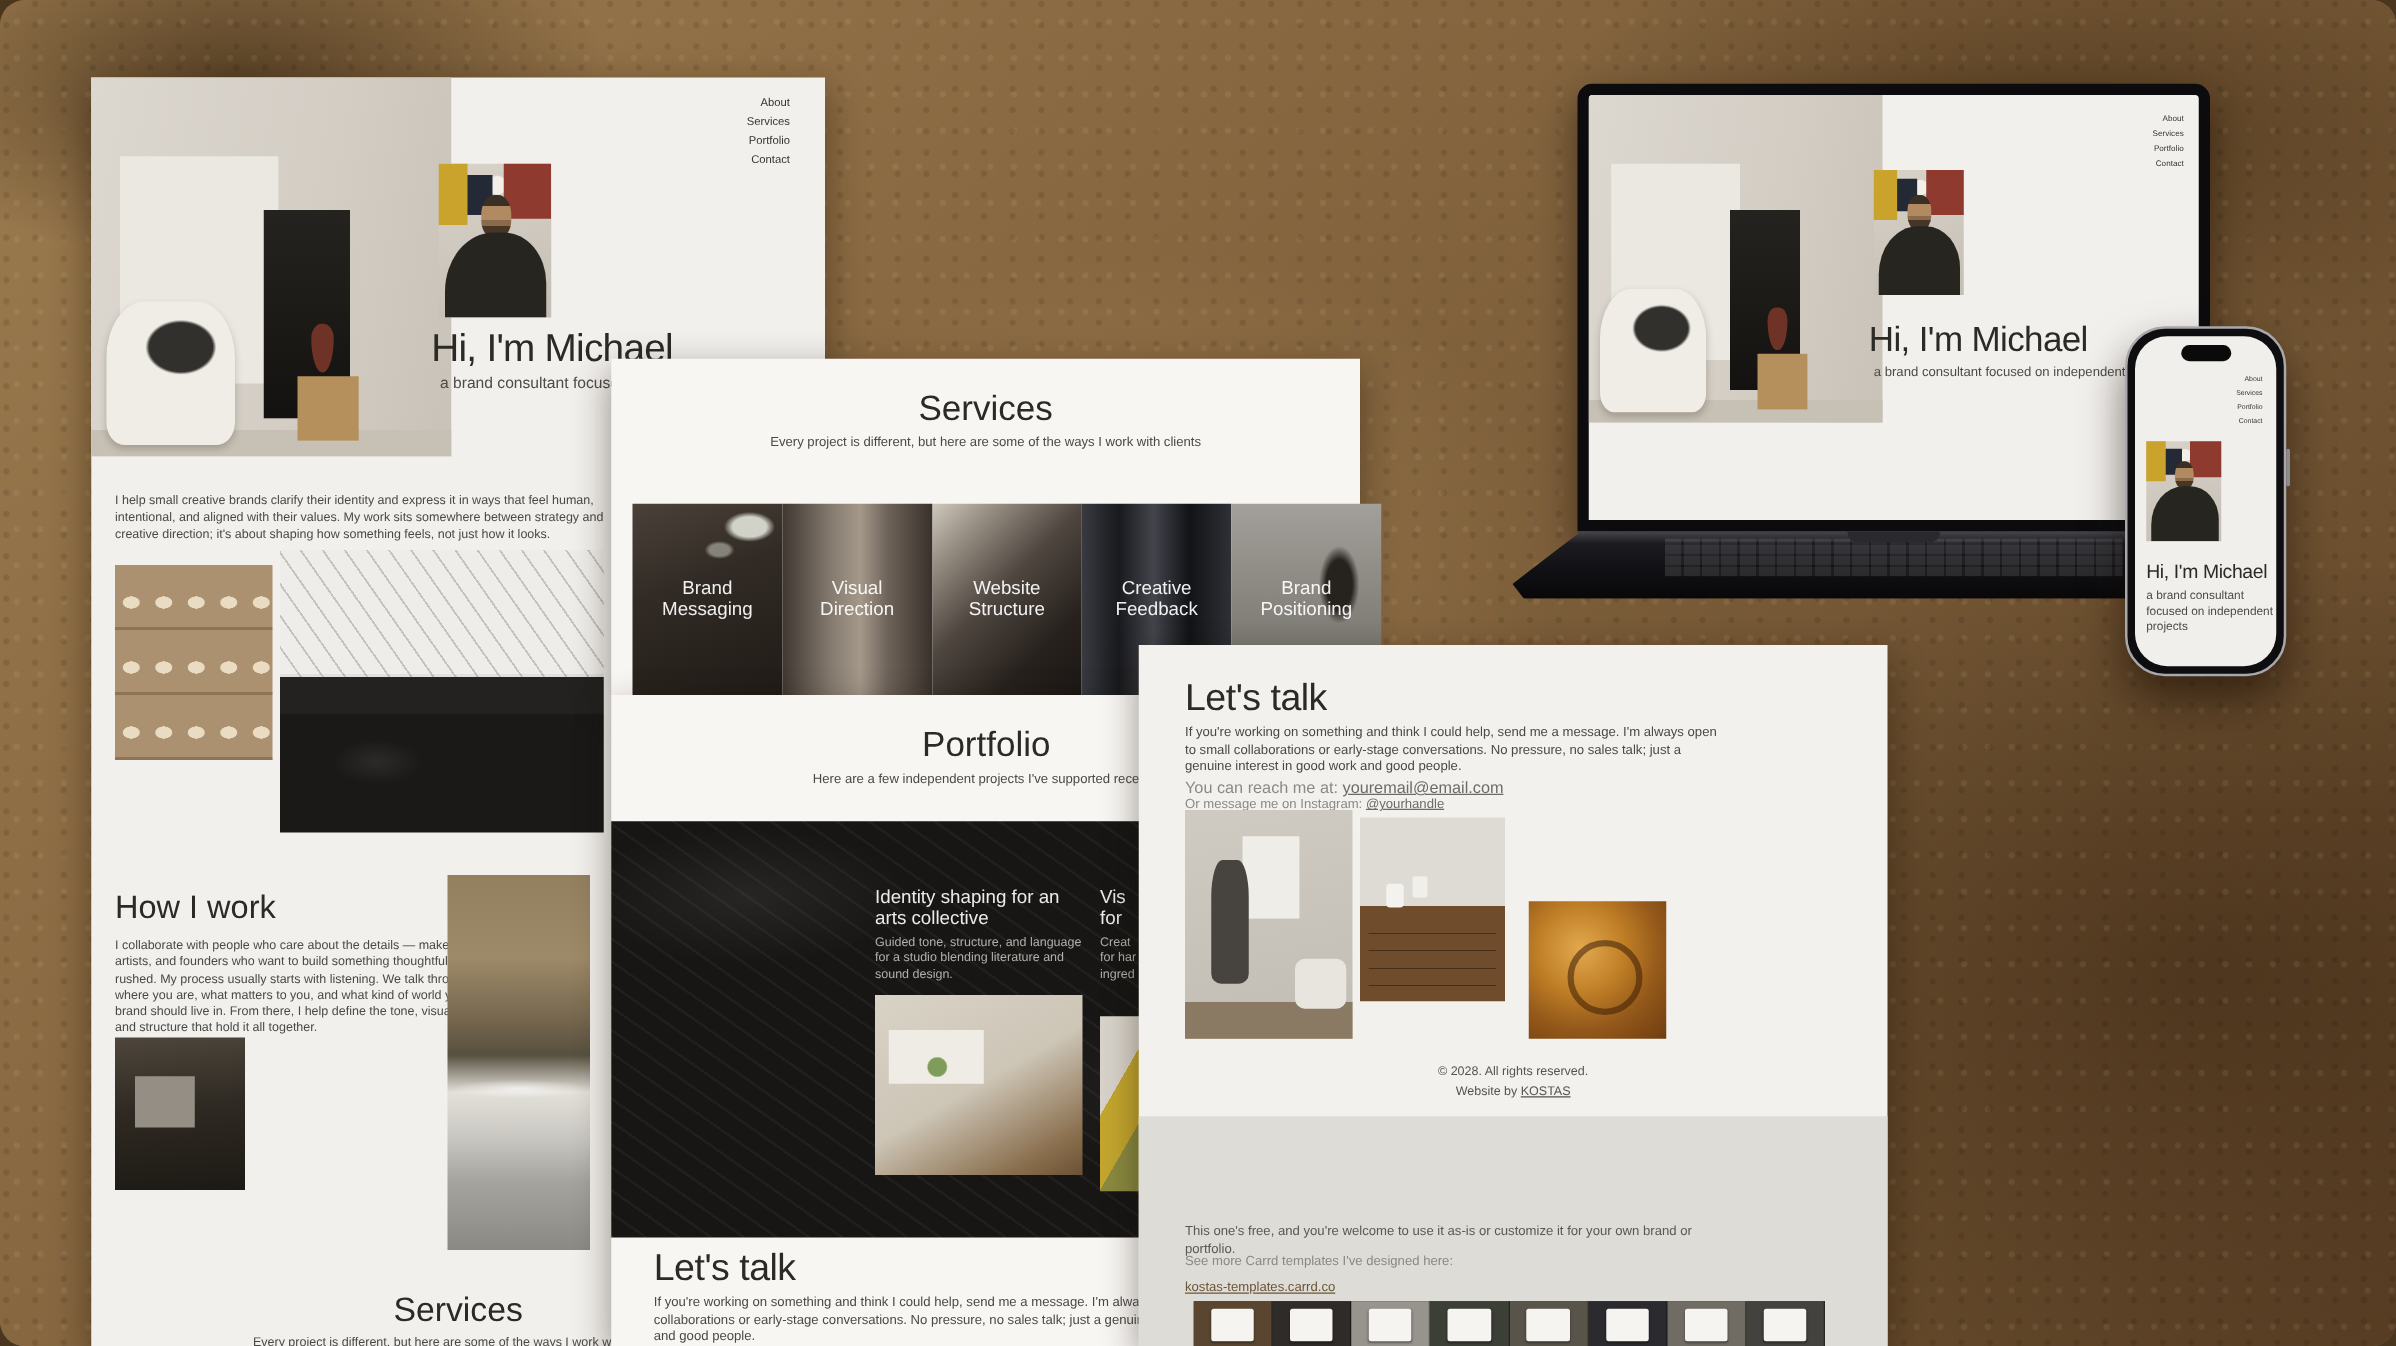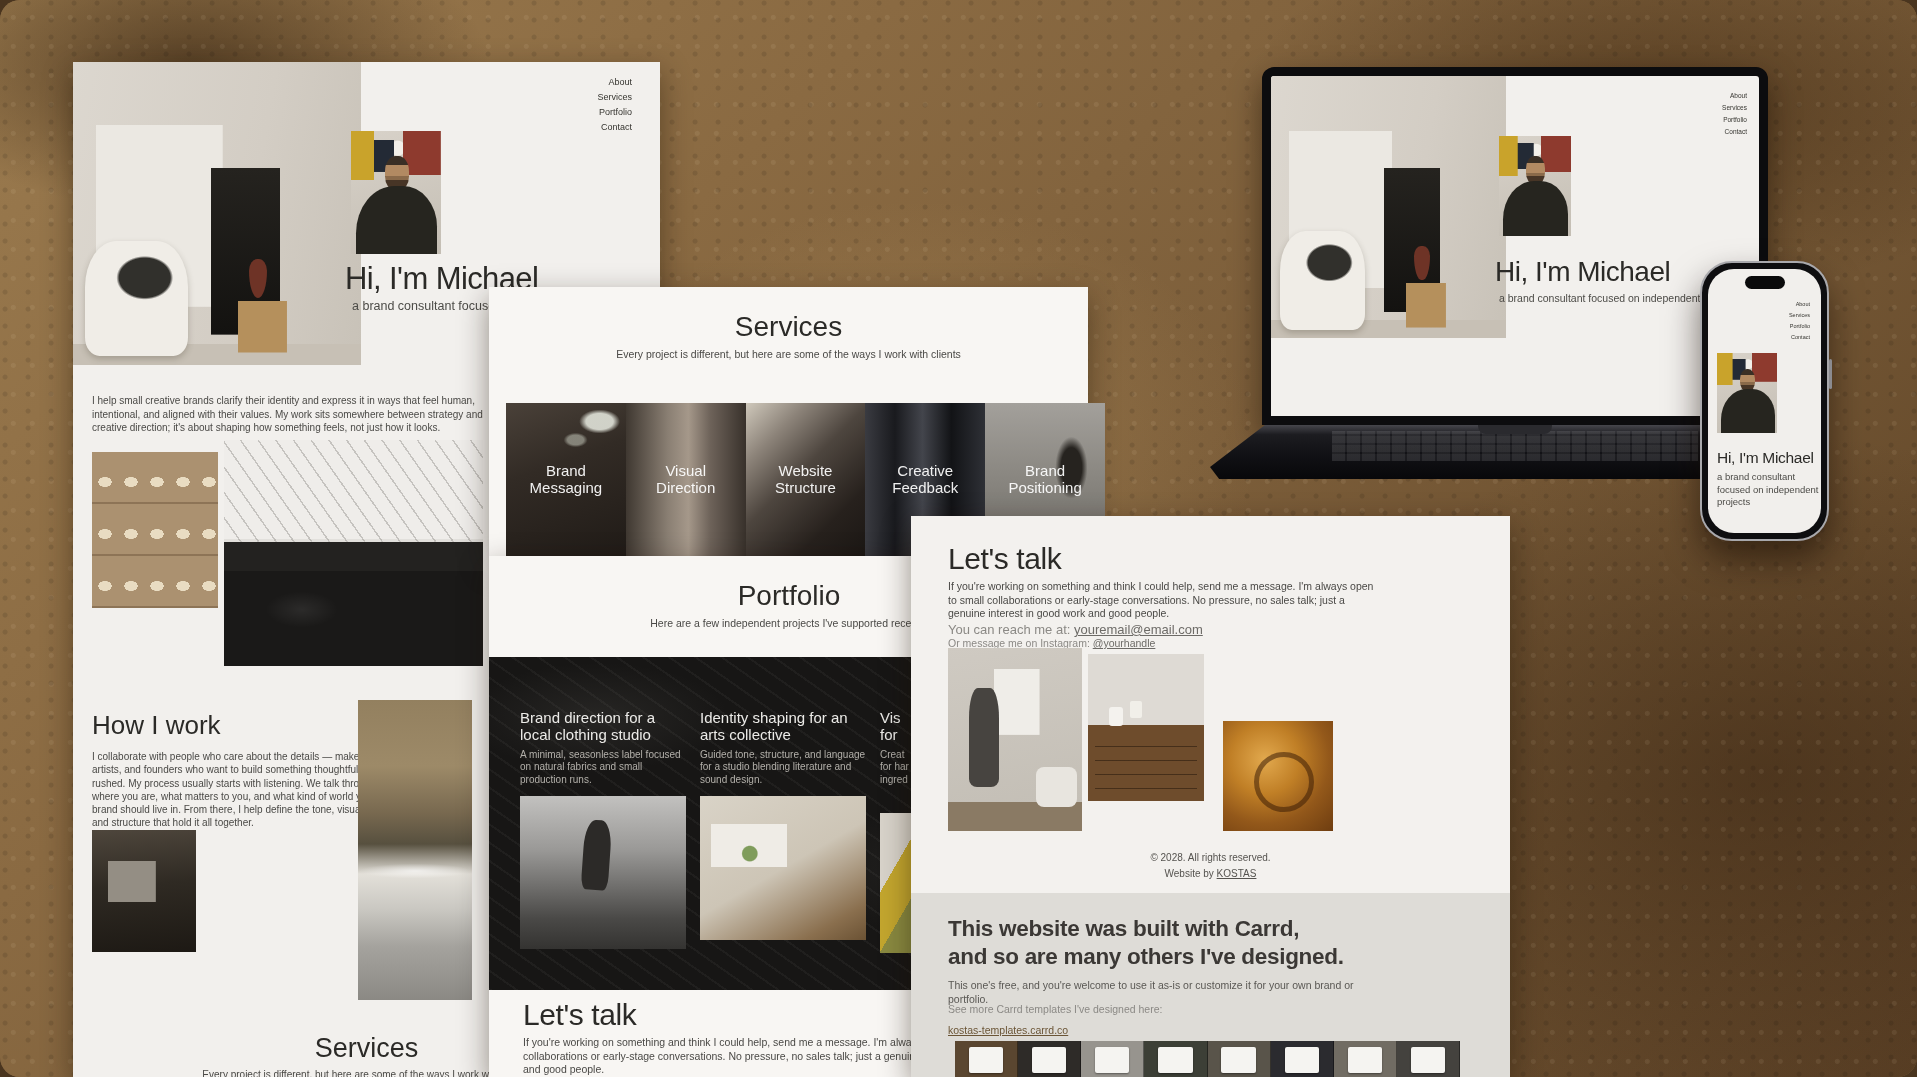--- a/index.html
+++ b/index.html
@@ -260,25 +260,20 @@
       <div class="svc-card svc-5">
         <div class="svc-label">Brand Positioning</div>
       </div>
     </div>
   </section>
 
   <section class="panel el3">
     <h2 class="h-ink el3-title">Portfolio</h2>
     <div class="el3-sub">Here are a few independent projects I've supported recently</div>
     <div class="photo dark-band el3-band">
-      <div class="prj-card" style="left:31px">
-        <div class="prj-title">Brand direction for a local clothing studio</div>
-        <div class="prj-desc">A minimal, seasonless label focused on natural fabrics and small production runs.</div>
-        <div class="prj-photo prj-1"></div>
-      </div>
       <div class="prj-card" style="left:211px">
         <div class="prj-title">Identity shaping for an arts collective</div>
         <div class="prj-desc">Guided tone, structure, and language for a studio blending literature and sound design.</div>
         <div class="prj-photo prj-2"></div>
       </div>
       <div class="prj-card" style="left:391px;width:34px">
         <div class="prj-title">Vis for</div>
         <div class="prj-desc">Creat for har ingred</div>
         <div class="prj-photo prj-3"></div>
       </div>
@@ -302,24 +297,20 @@
     <div class="photo ph-hang el4-hang"></div>
     <div class="photo ph-dresser el4-dresser"></div>
     <div class="photo ph-amber el4-amber"></div>
     <div class="el4-footer">
       <div>© 2028. All rights reserved.</div>
       <div>
         <span>Website by </span><a>KOSTAS</a>
       </div>
     </div>
     <div class="gray-band">
-      <div class="cb-title">
-        <div>This website was built with Carrd,</div>
-        <div>and so are many others I've designed.</div>
-      </div>
       <p class="cb-body">This one's free, and you're welcome to use it as-is or customize it for your own brand or portfolio.</p>
       <div class="cb-see">See more Carrd templates I've designed here:</div>
       <a class="cb-link">kostas-templates.carrd.co</a>
       <div class="thumbs">
         <div class="thumb t1"></div>
         <div class="thumb t2"></div>
         <div class="thumb t3"></div>
         <div class="thumb t4"></div>
         <div class="thumb t5"></div>
         <div class="thumb t6"></div>

